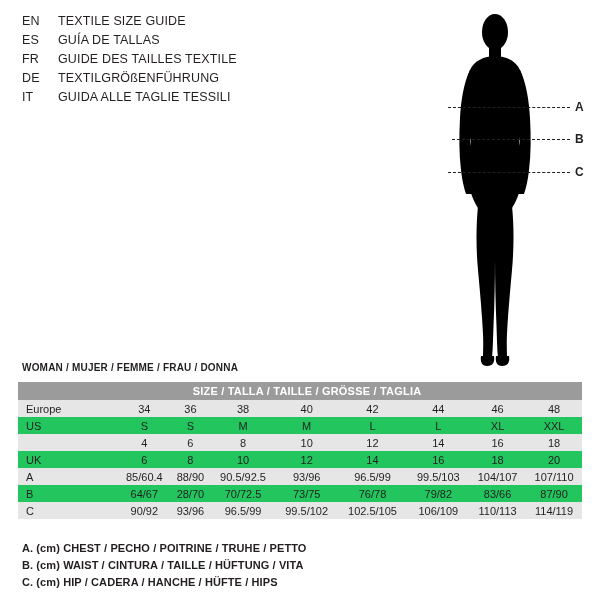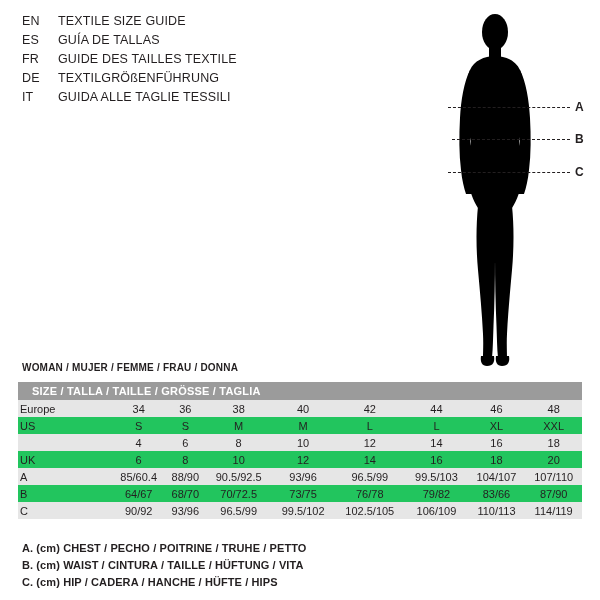--- a/index.html
+++ b/index.html
@@ -92,28 +92,28 @@
   table.size-table td {
     height: 17px;
     padding: 0;
     text-align: center;
     vertical-align: middle;
     font-size: 11px;
     color: #231f20;
   }
   table.size-table td.label-cell {
     text-align: left;
-    padding-left: 2px;
+    padding-left: 8px;
     width: 92px;
   }
   tr.header-row td {
     background: #9b9b9b;
     color: #ffffff;
     font-weight: bold;
-    text-align: left;
+    text-align: center;
     padding-left: 14px;
     height: 18px;
     letter-spacing: 0.2px;
   }
   tr.shade td {
     background: #e6e6e6;
   }
   tr.plain td {
     background: #22c55e;
   }
@@ -277,21 +277,21 @@
         <td>90.5/92.5</td>
         <td>93/96</td>
         <td>96.5/99</td>
         <td>99.5/103</td>
         <td>104/107</td>
         <td>107/110</td>
       </tr>
       <tr class="plain">
         <td class="label-cell">B</td>
         <td>64/67</td>
-        <td>68/70</td>
+        <td>28/70</td>
         <td>70/72.5</td>
         <td>73/75</td>
         <td>76/78</td>
         <td>79/82</td>
         <td>83/66</td>
         <td>87/90</td>
       </tr>
       <tr class="shade">
         <td class="label-cell">C</td>
         <td>90/92</td>

